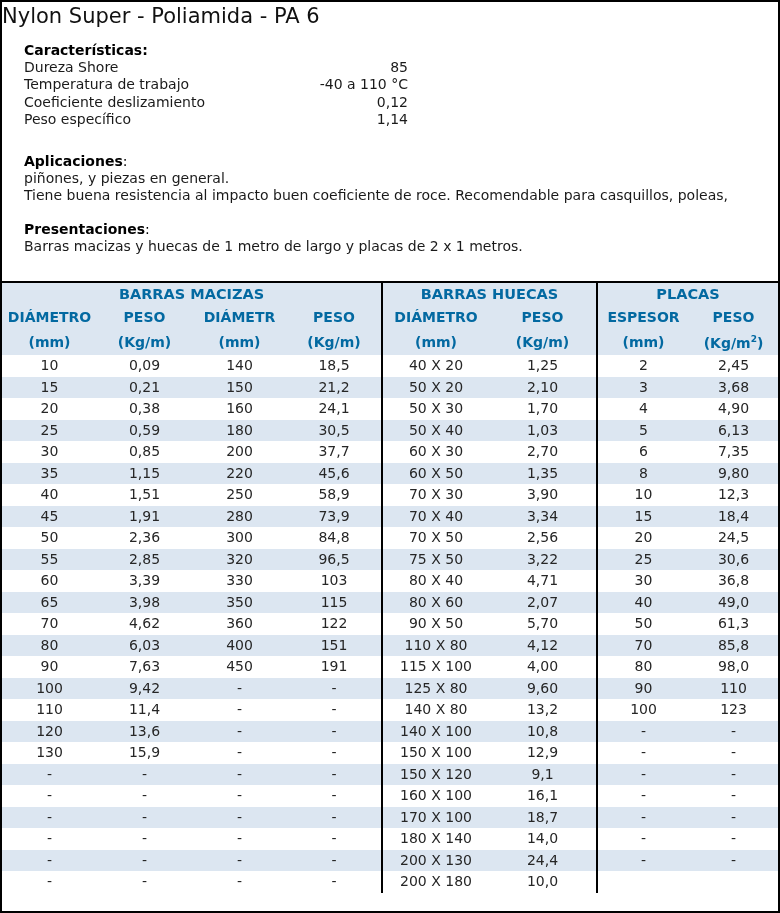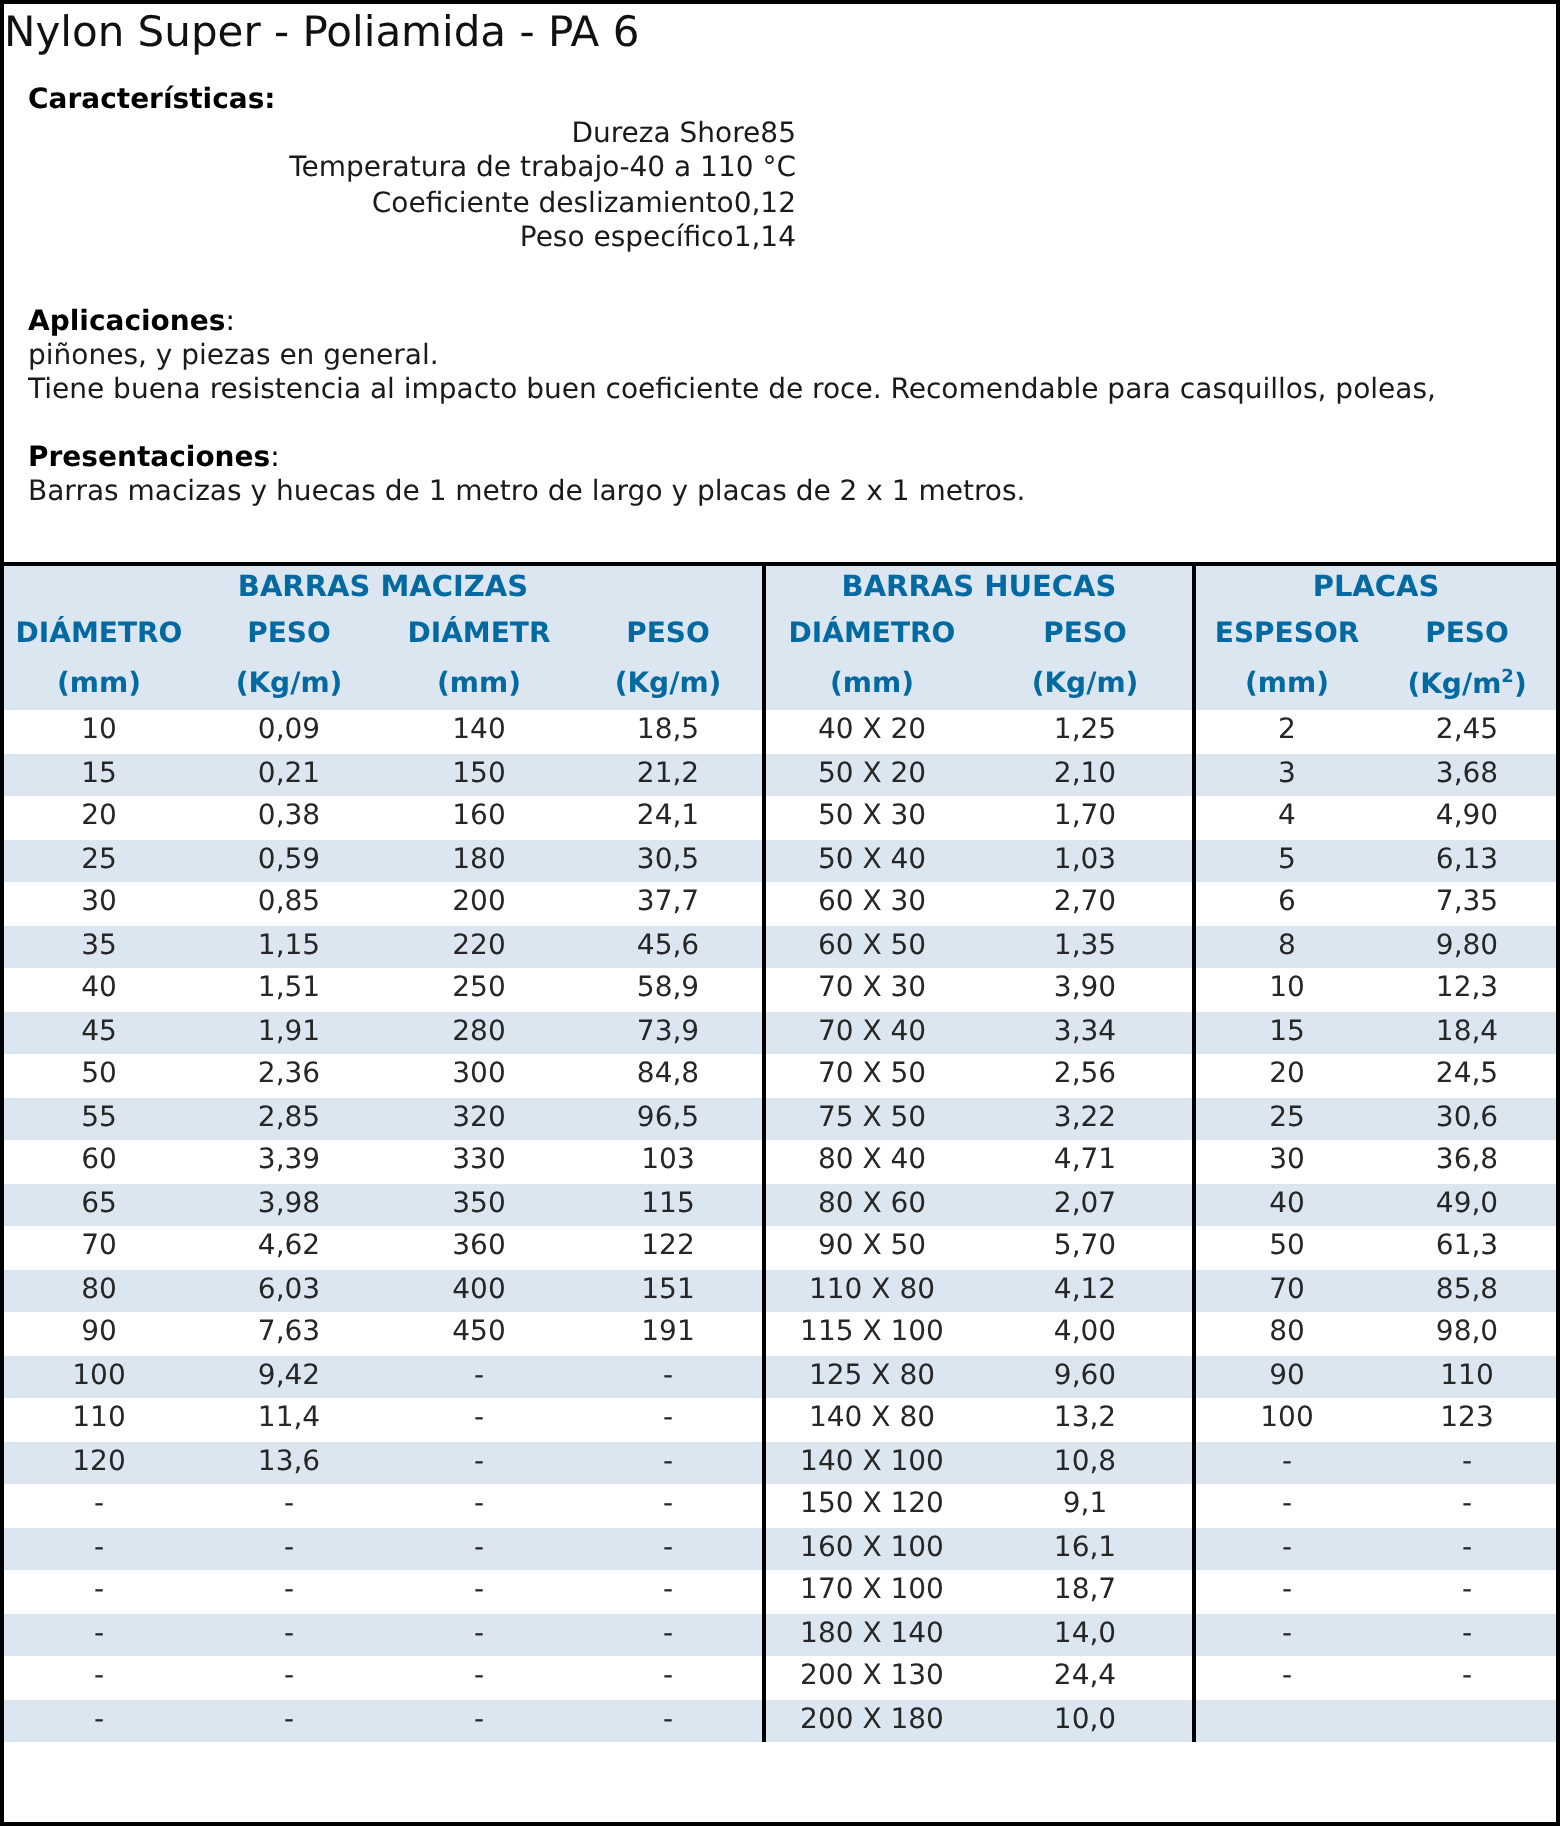--- a/index.html
+++ b/index.html
@@ -14,36 +14,36 @@
     color: #1a1a1a;
   }
   .page-title {
     text-align: left;
     font-size: 21px;
     line-height: 27px;
     margin-top: 1px;
     color: #111;
   }
   .content {
-    padding: 0 6px 0 12px;
+    padding: 0 6px 0 22px;
   }
   .section-heading {
     font-weight: bold;
     font-size: 14px;
     line-height: 18px;
     color: #000;
   }
   .h-carac { margin-top: 11px; }
   .h-aplic { margin-top: 23px; }
   .h-pres  { margin-top: 16px; }
   .section-heading .colon { font-weight: normal; }
   .char-rows { width: 384px; }
   .char-row {
     display: flex;
-    justify-content: flex-end;
+    justify-content: space-between;
     font-size: 14px;
     line-height: 17.4px;
   }
   .char-label { text-align: left; }
   .char-value { text-align: right; }
   .body-line {
     font-size: 14px;
     line-height: 17.2px;
     white-space: nowrap;
   }
@@ -336,20 +336,30 @@
         <td>120</td>
         <td>13,6</td>
         <td>-</td>
         <td>-</td>
         <td class="sec-start">140 X 100</td>
         <td>10,8</td>
         <td class="sec-start">-</td>
         <td>-</td>
       </tr>
       <tr>
+        <td>130</td>
+        <td>15,9</td>
+        <td>-</td>
+        <td>-</td>
+        <td class="sec-start">150 X 100</td>
+        <td>12,9</td>
+        <td class="sec-start">-</td>
+        <td>-</td>
+      </tr>
+      <tr>
         <td>-</td>
         <td>-</td>
         <td>-</td>
         <td>-</td>
         <td class="sec-start">150 X 120</td>
         <td>9,1</td>
         <td class="sec-start">-</td>
         <td>-</td>
       </tr>
       <tr>

